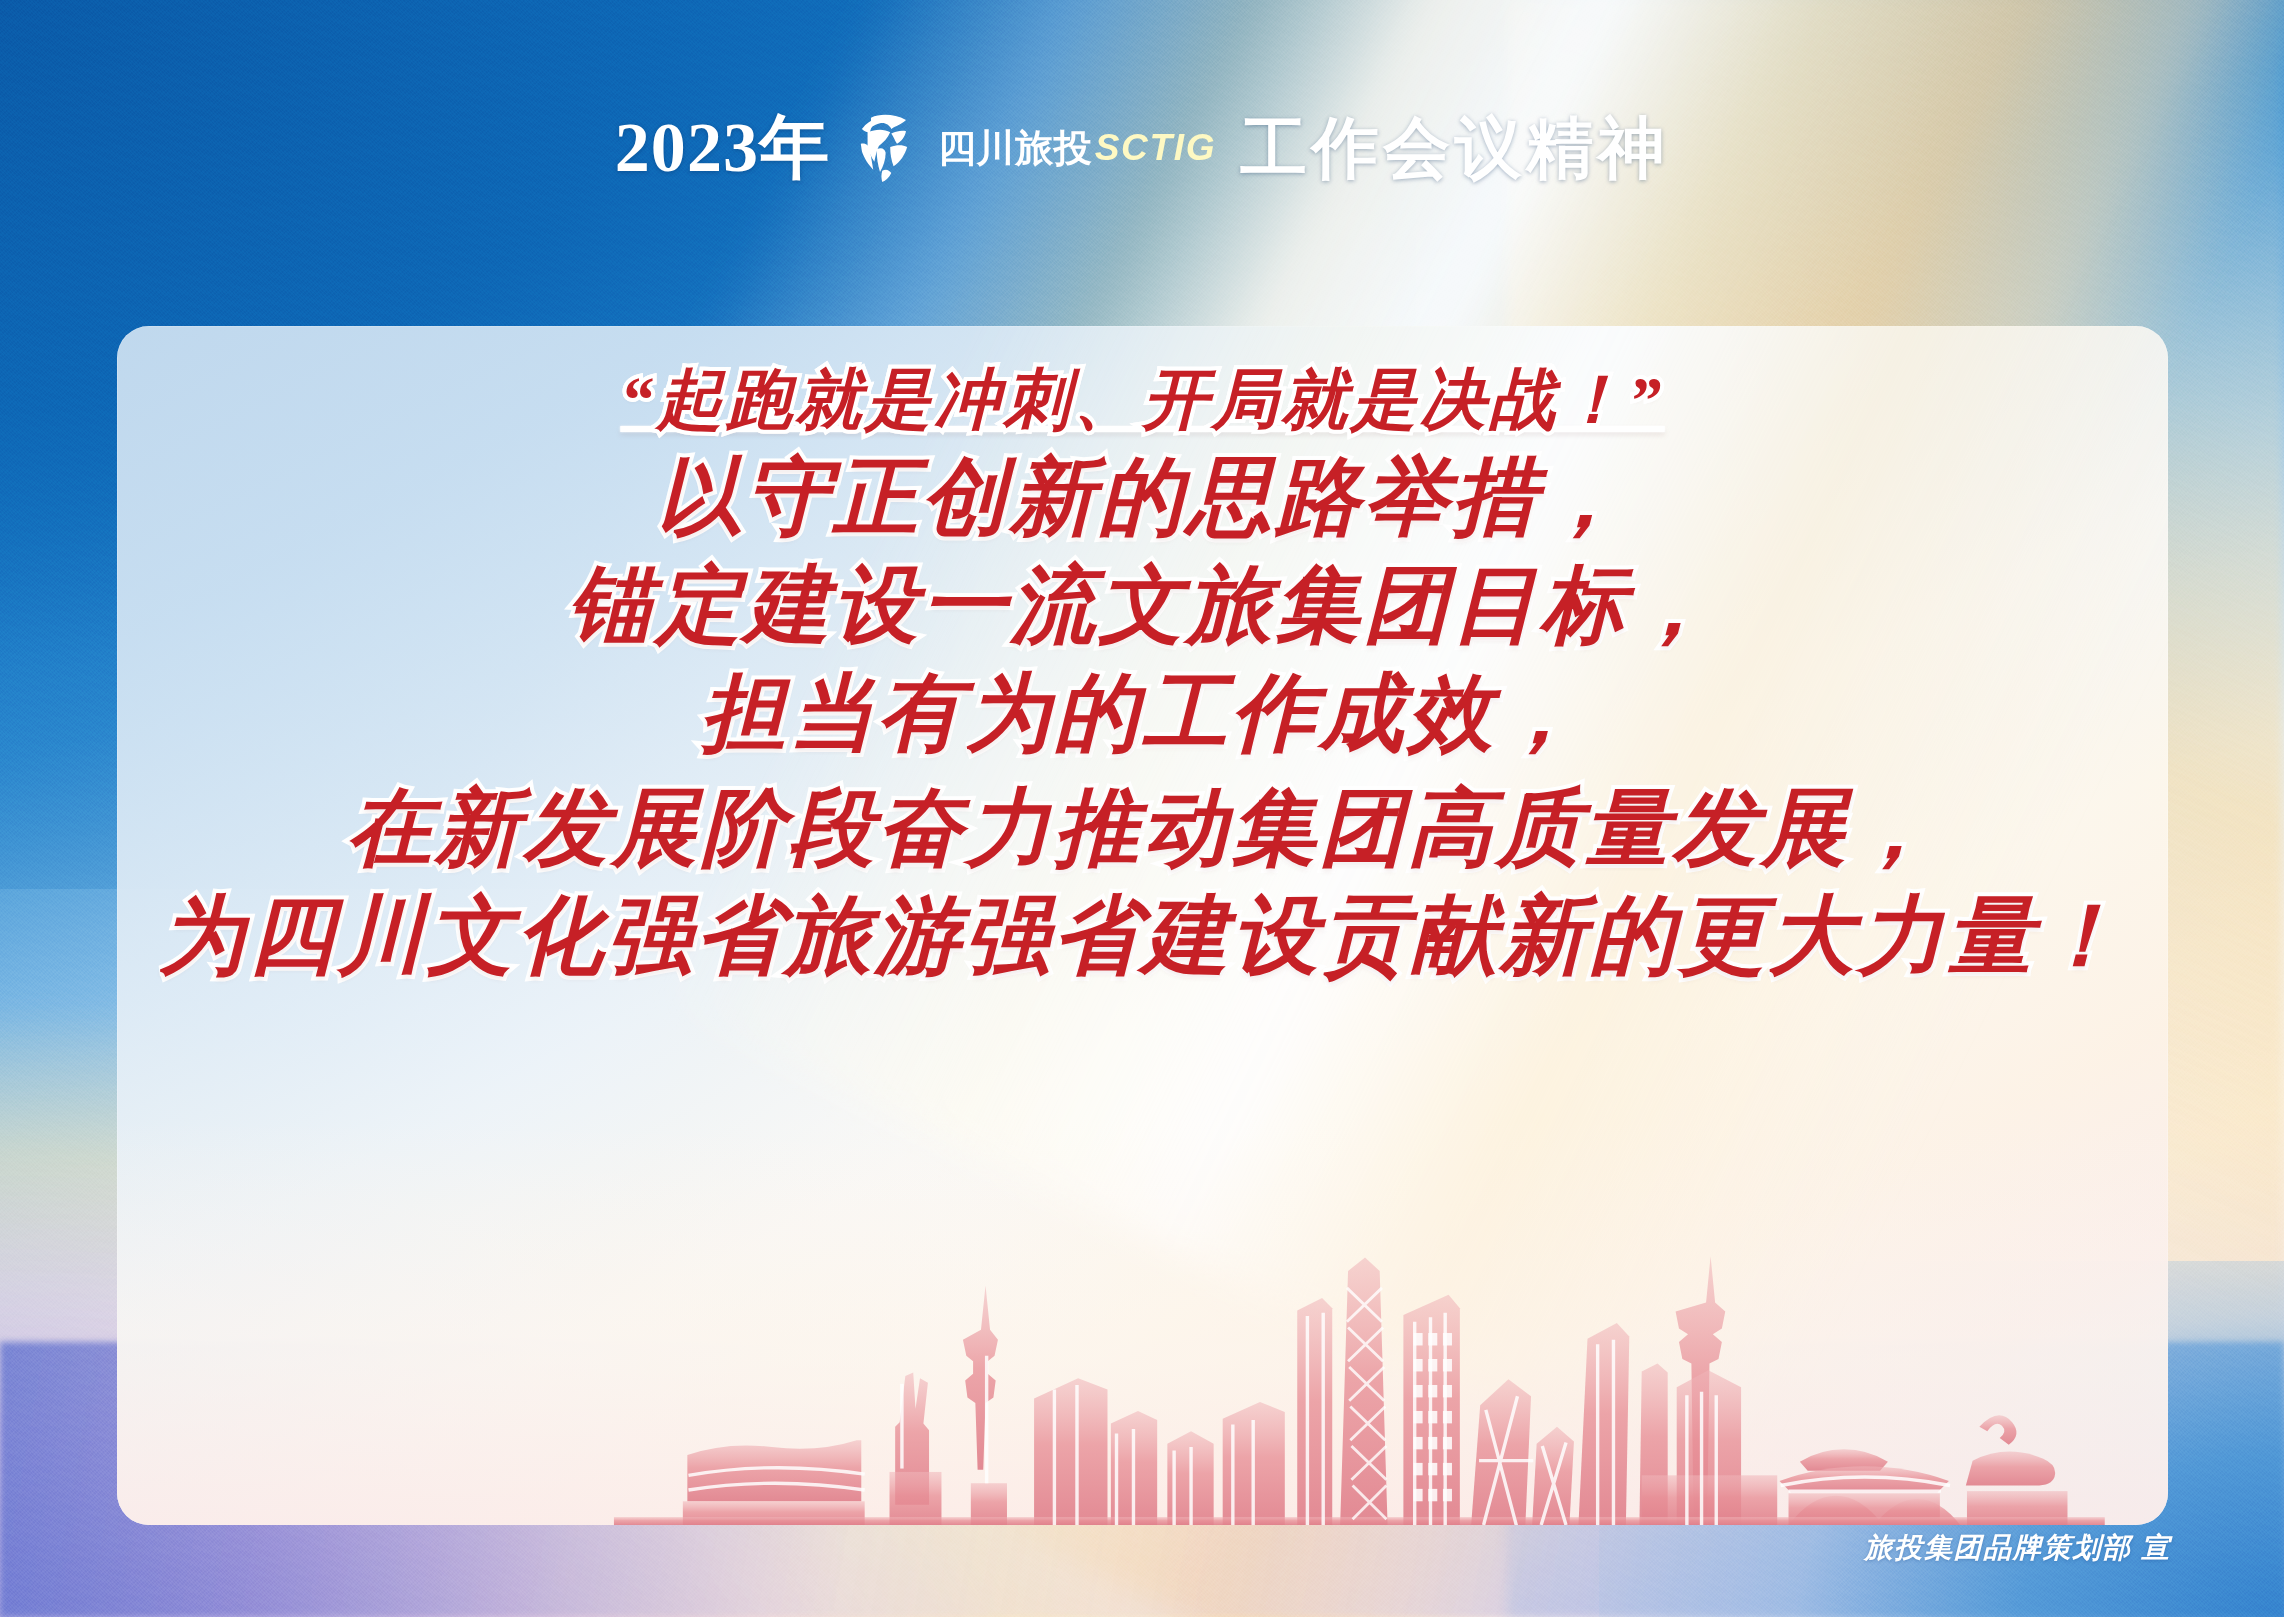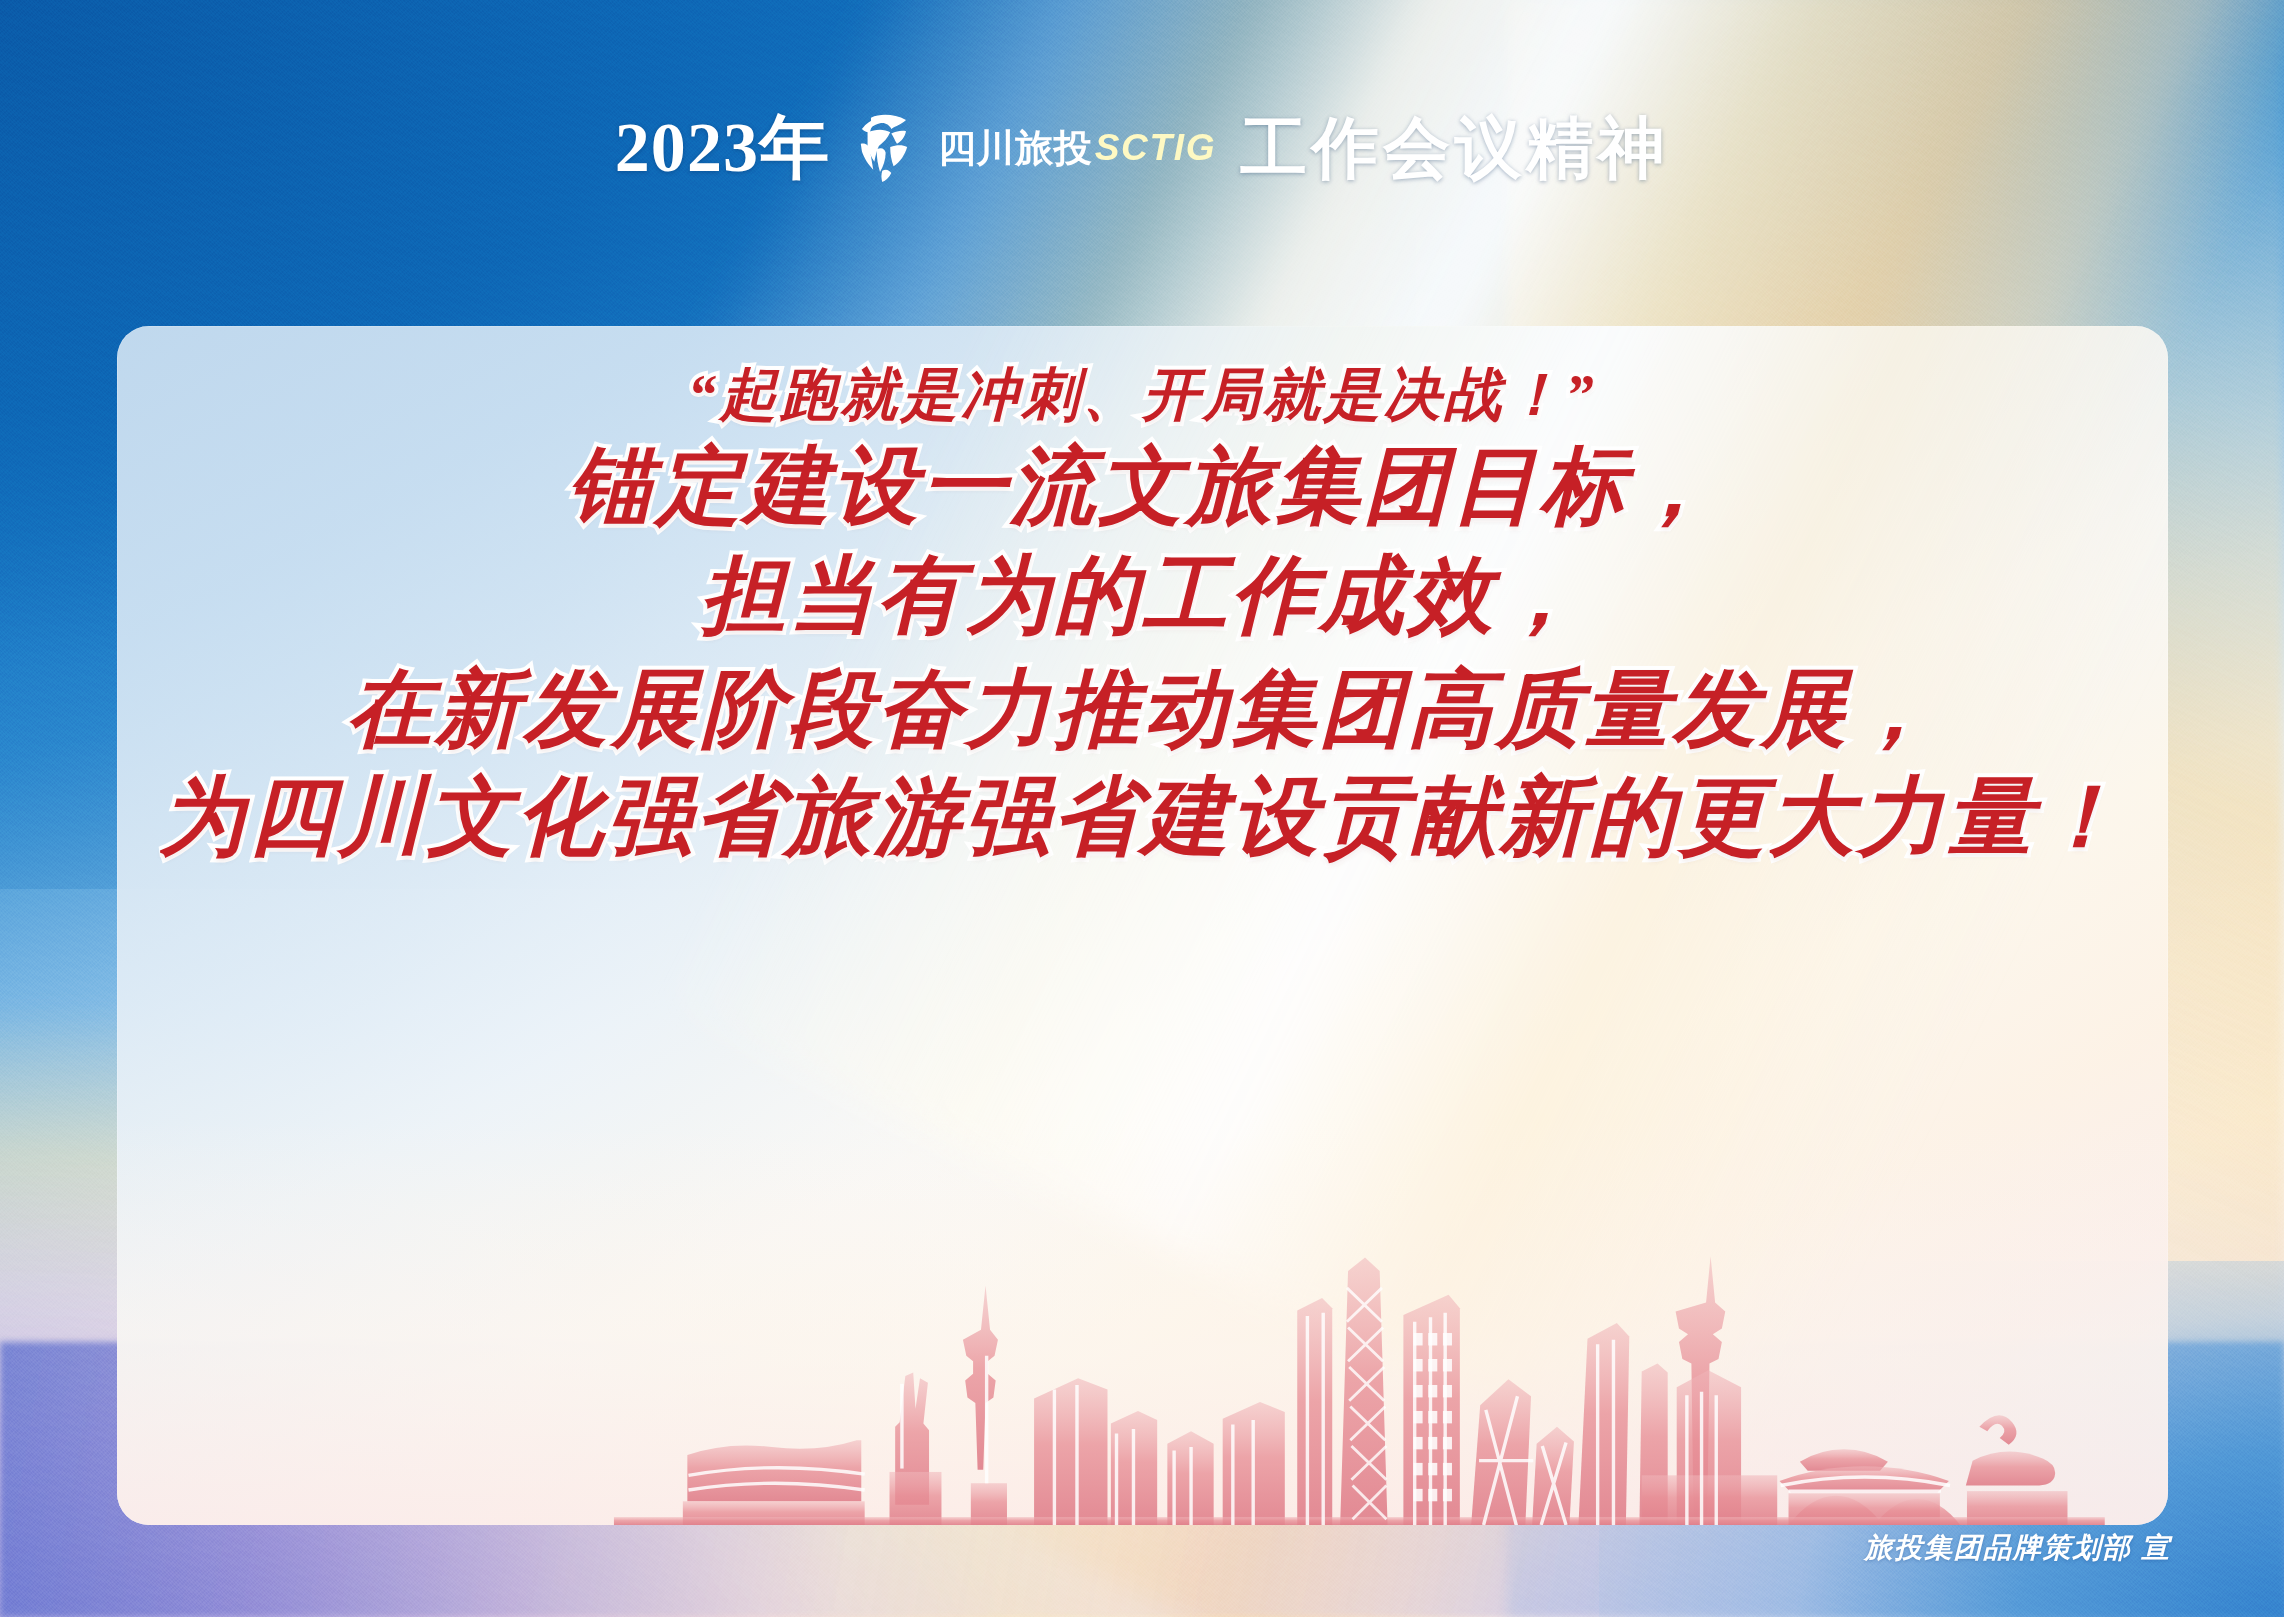--- a/index.html
+++ b/index.html
@@ -192,21 +192,21 @@
     line-height:1.18;
     white-space:nowrap;
     font-style:italic;
     letter-spacing:3.4px;
     -webkit-text-stroke:8px #ffffff;
     paint-order:stroke fill;
     text-shadow:
        0 0 1.7px rgba(255,255,255,.9),
        0 3.4px 5.6px rgba(120,60,60,.10);
   }
-  .sl-1{font-size:57px;}
+  .sl-1{font-size:66px;text-decoration:underline;}
   .sl-2{font-size:85px;}
   .sl-3{font-size:85px;}
   .sl-4{font-size:85px;}
   .sl-5{font-size:85px;margin-top:6px;}
   .sl-6{font-size:86px;}
 
   
   .footer{
     position:absolute;right:113px;bottom:50px;
     z-index:40;
@@ -360,20 +360,21 @@
           <rect x="2296" y="416" width="16" height="22"></rect>
             <rect x="2322" y="416" width="16" height="22"></rect>
             <rect x="2348" y="416" width="16" height="22"></rect>
         </g>
       </svg>
     </div>
   </div>
 
   <div class="slogan">
     <div class="sl-line sl-1">“起跑就是冲刺、开局就是决战！”</div>
+    <div class="sl-line sl-2">以守正创新的思路举措，</div>
     <div class="sl-line sl-4">锚定建设一流文旅集团目标，</div>
     <div class="sl-line sl-3">担当有为的工作成效，</div>
     <div class="sl-line sl-5">在新发展阶段奋力推动集团高质量发展，</div>
     <div class="sl-line sl-6">为四川文化强省旅游强省建设贡献新的更大力量！</div>
   </div>
 
   <div class="footer">旅投集团品牌策划部  宣</div>
 
 </div>
 

